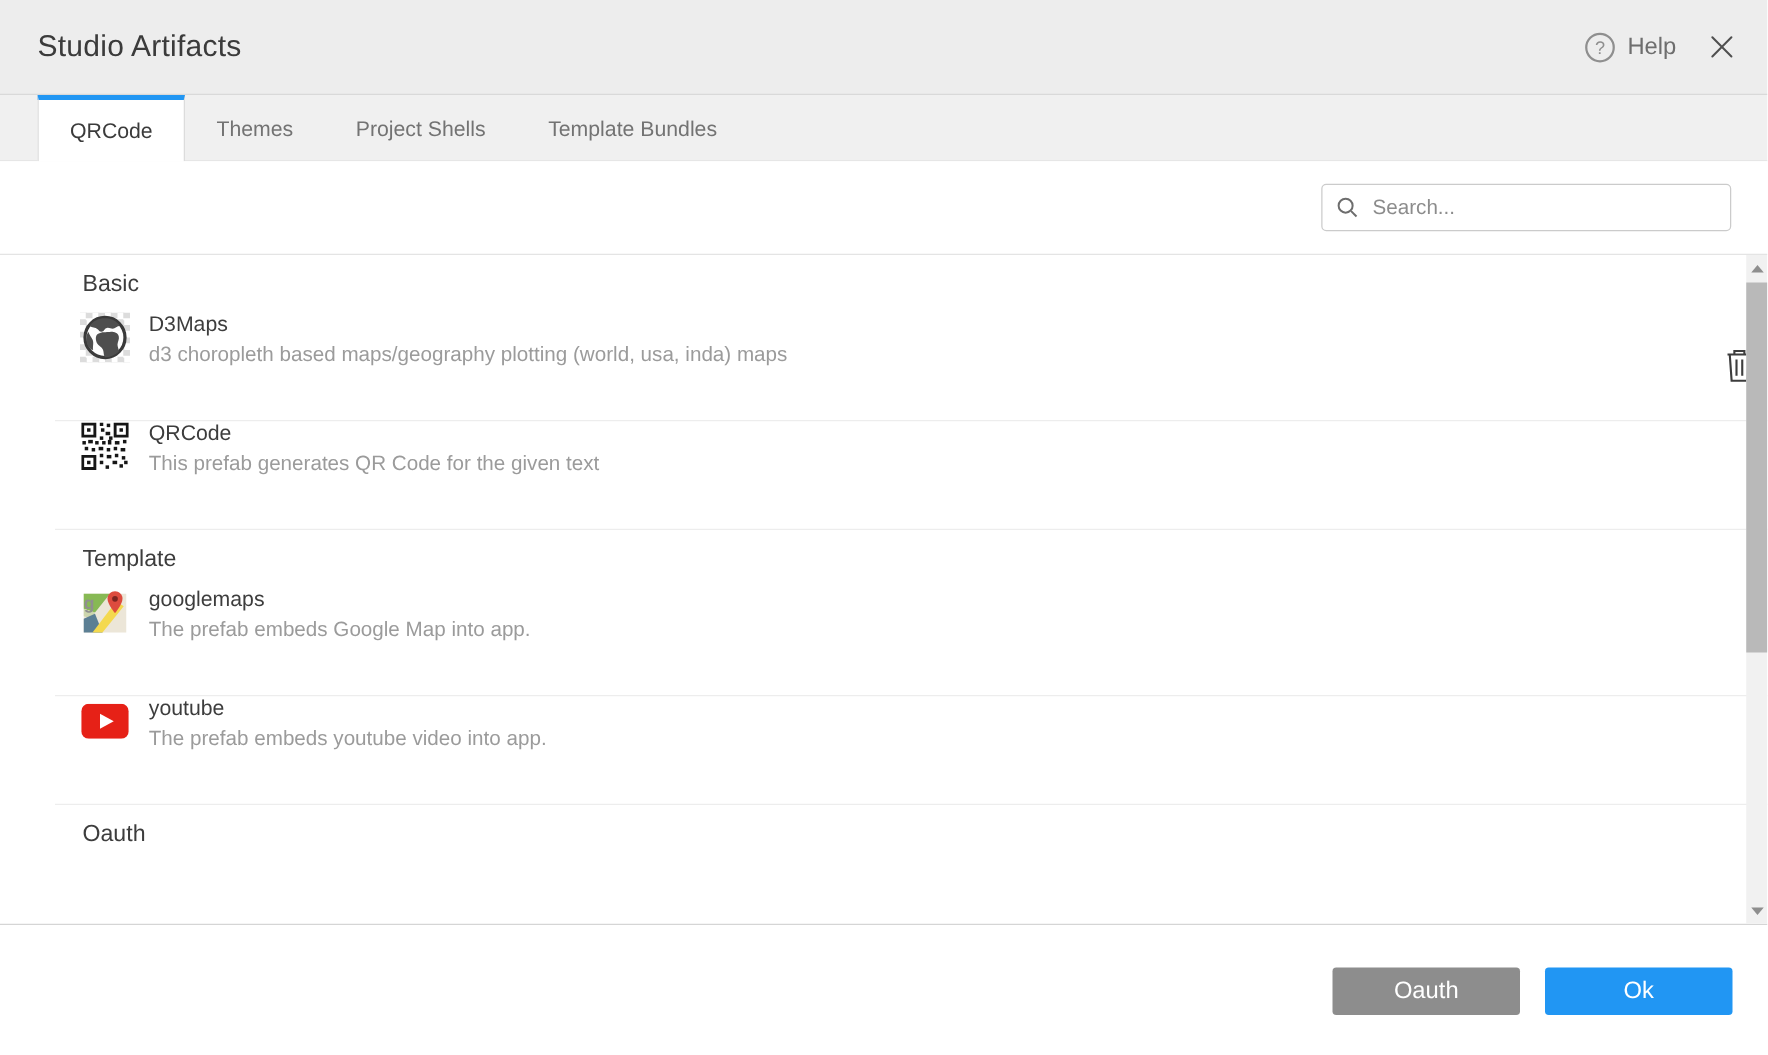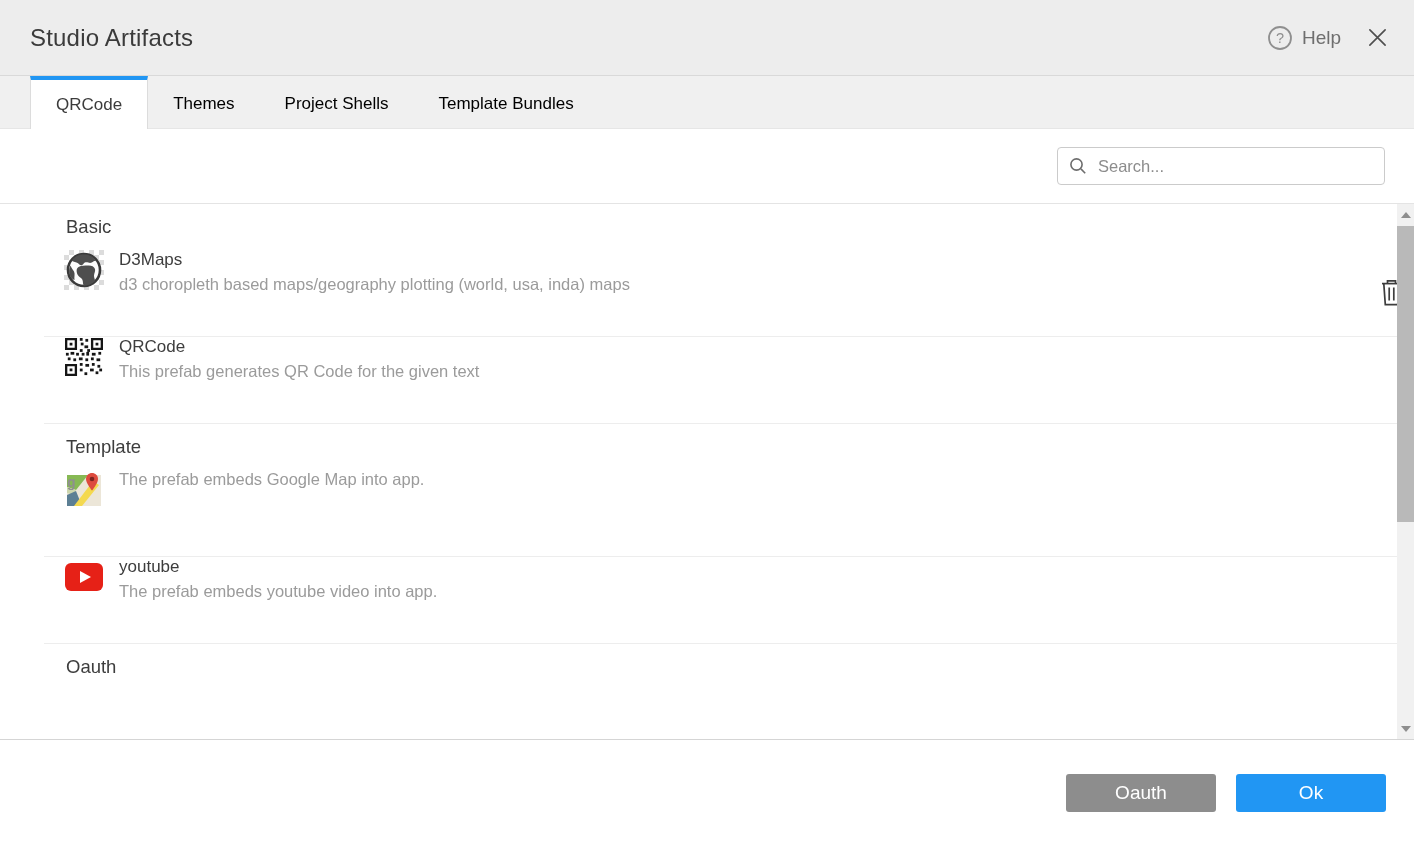--- a/index.html
+++ b/index.html
@@ -20,21 +20,21 @@
   .help { display:flex; align-items:center; gap:9px; color:#6e6e6e; font-size:19px; cursor:pointer; margin-right:26px; }
   .close-btn { display:flex; align-items:center; cursor:pointer; }
 
   
   .tabbar {
     height:53px; background:#f0f0f0; border-bottom:1px solid #e6e6e6;
     display:flex; padding-left:30px;
   }
   .tab {
     display:flex; align-items:center; padding:0 25px; font-size:17px;
-    color:#000000; cursor:pointer; border-top:4px solid transparent;
+    color:#737373; cursor:pointer; border-top:4px solid transparent;
   }
   .tab.active {
     background:#ffffff; color:#3b3b3b;
     border-top:4px solid var(--accent,#2196f3);
     border-left:1px solid #dcdcdc; border-right:1px solid #dcdcdc;
     margin-bottom:-1px;
   }
 
   
   .search-row { height:74px; position:relative; background:#fff; }
@@ -227,20 +227,21 @@
             <polygon points="3,5 24,5 12,20 3,17" fill="#87b954"></polygon>
             <polygon points="3,17 12,20 10,25 3,23" fill="#cdd6ae"></polygon>
             <polygon points="3,25 12,21 18,36 3,36" fill="#5c7f94"></polygon>
             <polygon points="10,36 29,11 35,15 18,36" fill="#f4d94f"></polygon>
             <text x="3" y="17" font-size="14" font-weight="bold" fill="#8f8f8f" font-family="Liberation Sans, sans-serif">g</text>
             <path d="M28 3c-3.3 0-6 2.6-6 5.9 0 4.4 6 11.6 6 11.6s6-7.2 6-11.6C34 5.6 31.3 3 28 3z" fill="#dd4b3e"></path>
             <circle cx="28" cy="9" r="2.3" fill="#7c2420"></circle>
           </svg>
         </span>
         <span class="prefab-text">
+          <span class="prefab-title">googlemaps</span>
           <span class="prefab-desc">The prefab embeds Google Map into app.</span>
         </span>
       </div>
       <div class="prefab-item">
         <span class="prefab-icon ">
           <svg width="38" height="28" viewBox="0 0 38 28">
             <rect width="38" height="28" rx="6" fill="#e62117"></rect>
             <polygon points="15,8 26,14 15,20" fill="#ffffff"></polygon>
           </svg>
         </span>

